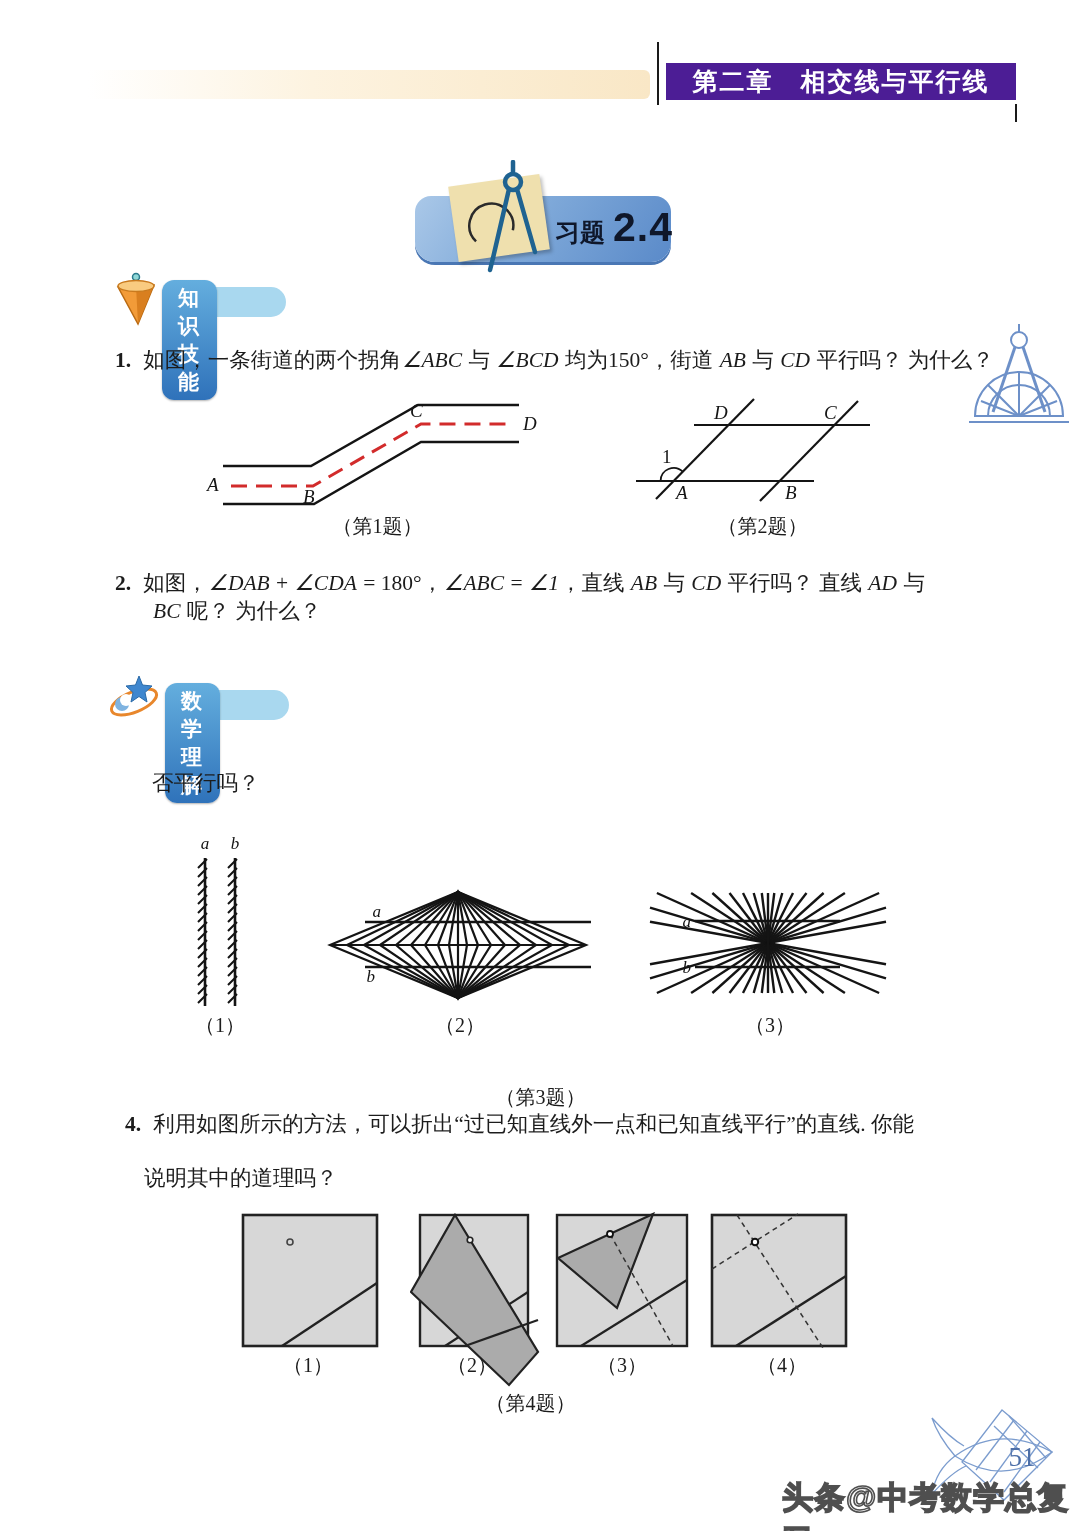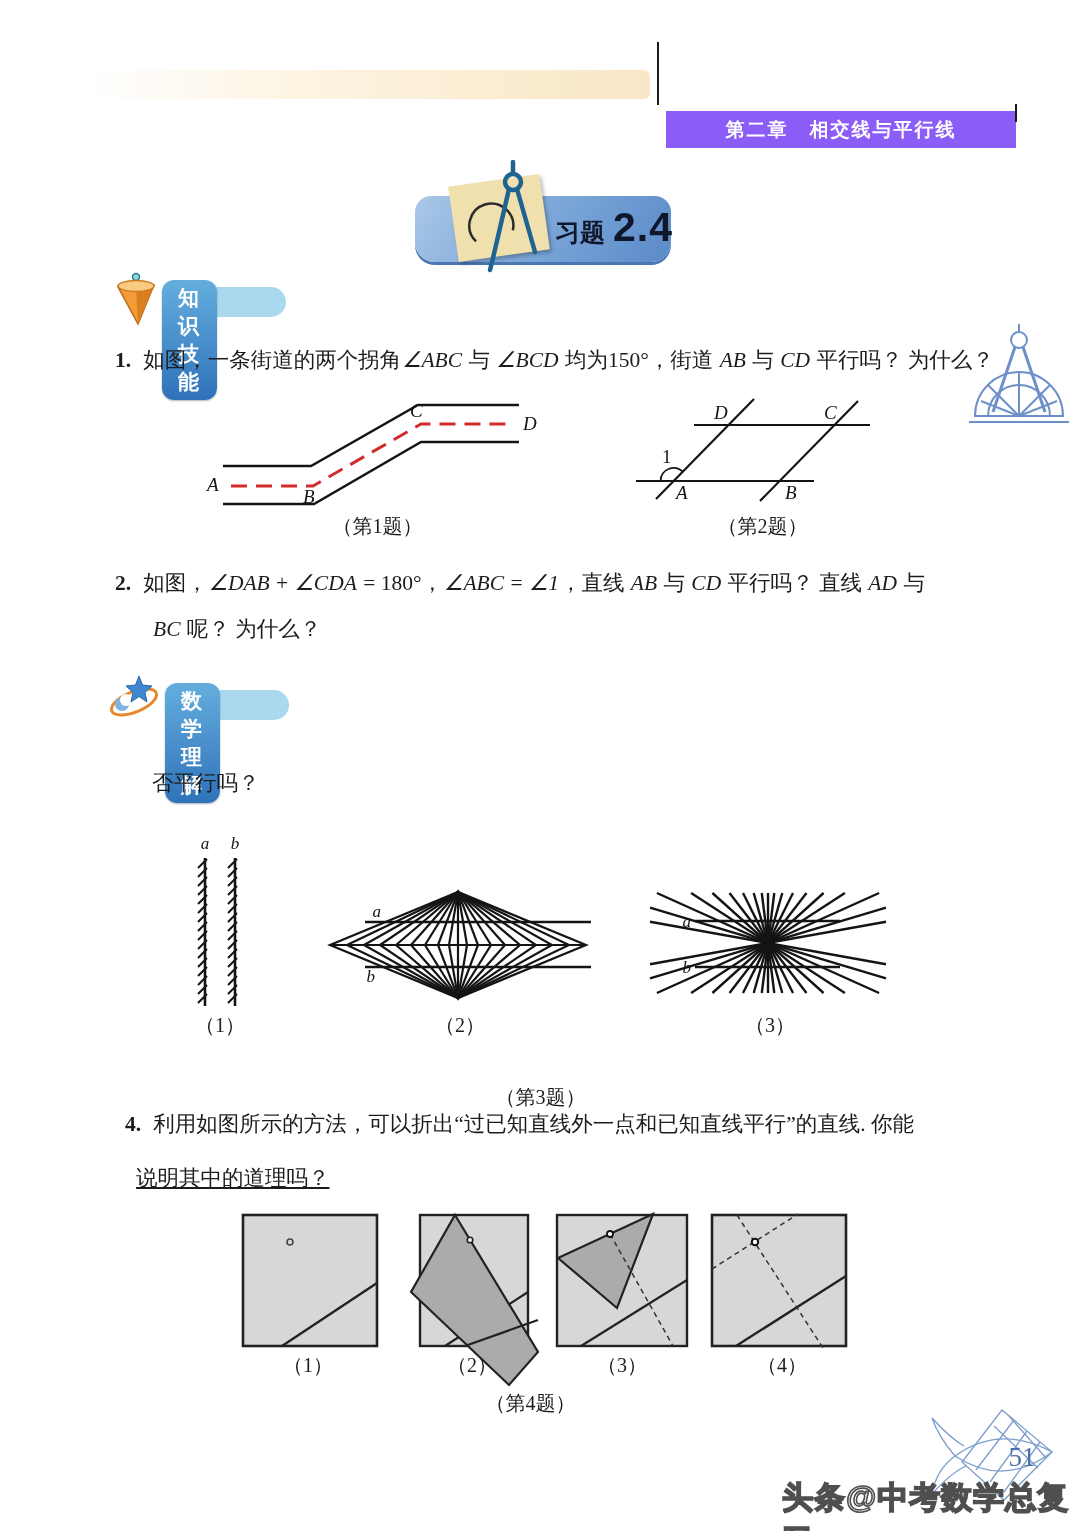--- a/index.html
+++ b/index.html
@@ -5,23 +5,23 @@
   html,body{margin:0;padding:0;background:#e9e9e9;}
   #page{position:relative;width:1080px;height:1531px;background:#ffffff;overflow:hidden;
         font-family:"Liberation Serif",serif;color:#1c1c1c;}
   .abs{position:absolute;}
 
   
   .cream-bar{left:88px;top:70px;width:562px;height:29px;
     background:linear-gradient(90deg,#ffffff 0%,#fdf3e0 40%,#f9e7c6 100%);
     border-radius:2px 6px 6px 2px;}
   .vline{background:#1a1a1a;width:2px;}
-  .banner{left:666px;top:63px;width:350px;height:37px;background:#8b5cf6;
-    color:#fff;font-family:"Liberation Sans",sans-serif;font-size:19px;font-weight:bold;
-    letter-spacing:2px;line-height:37px;text-align:center;margin-top:48px;}
+  .banner{left:666px;top:63px;width:350px;height:37px;background:#4c1d95;
+    color:#fff;font-family:"Liberation Sans",sans-serif;font-size:25px;font-weight:bold;
+    letter-spacing:2px;line-height:37px;text-align:center;}
 
   
   .ex-badge{left:413px;top:168px;width:262px;height:112px;}
   .ex-rect{left:2px;top:28px;width:256px;height:66px;border-radius:16px 16px 20px 20px;
     background:linear-gradient(125deg,#aac8e8 0%,#7fa9d9 45%,#5a8ac9 100%);
     box-shadow:0 3px 0 #4a77b4;}
   .ex-note{left:40px;top:12px;width:92px;height:76px;background:#efe0ae;
     transform:rotate(-8deg);box-shadow:2px 3px 4px rgba(0,0,0,.25);}
   .ex-text{left:142px;top:36px;display:flex;align-items:baseline;color:#0f172a;
     font-family:"Liberation Sans",sans-serif;font-weight:bold;}
@@ -145,21 +145,21 @@
       <text x="46" y="104">A</text>
       <text x="155" y="104">B</text>
       <text x="32" y="68" font-style="normal">1</text>
     </g>
   </svg>
   <div class="abs cap" style="left:680px;top:513px;width:165px;font-family:Liberation Serif, serif;">（第2题）</div>
 
   <div class="abs prob" style="left:115px;top:568px;">
     <span class="pnum">2.</span><span><span>如图，</span><span class="mv">∠DAB</span><span> + </span><span class="mv">∠CDA</span><span> = 180°，</span><span class="mv">∠ABC</span><span> = </span><span class="mv">∠1</span><span>，直线 </span><span class="mv">AB</span><span> 与 </span><span class="mv">CD</span><span> 平行吗？ 直线 </span><span class="mv">AD</span><span> 与</span></span>
   </div>
-  <div class="abs prob" style="left:152px;top:614px;">
+  <div class="abs prob" style="left:152px;top:596px;">
     <span><span class="mv">BC</span><span> 呢？ 为什么？</span></span>
   </div>
 
   <svg class="abs" style="left:106px;top:674px;" width="56" height="50" viewBox="0 0 56 50">
     <ellipse cx="28" cy="28" rx="24" ry="10" fill="none" stroke="#e8872c" stroke-width="3" transform="rotate(-22 28 28)"></ellipse>
     <circle cx="16" cy="30" r="7" fill="#7fb3e0"></circle>
     <circle cx="20" cy="26" r="6" fill="#ffffff"></circle>
     <polygon points="33,2 36.5,11 46,12 39,18.5 41,28 33,22.5 25,28 27,18.5 20,12 29.5,11" fill="#3f87cf" stroke="#2a6aa8" stroke-width="1"></polygon>
   </svg>
   <div class="abs pill-wrap" style="left:165px;top:683px;">
@@ -237,21 +237,21 @@
       <text x="43" y="103">b</text>
     </g>
   </svg>
   <div class="abs cap" style="left:720px;top:1012px;width:100px;">（3）</div>
 
   <div class="abs cap" style="left:458px;top:1084px;width:165px;">（第3题）</div>
 
   <div class="abs prob" style="left:115px;top:1109px;margin-left:10px;">
     <span class="pnum">4.</span><span><span>利用如图所示的方法，可以折出“过已知直线外一点和已知直线平行”的直线. 你能</span></span>
   </div>
-  <div class="abs prob" style="left:136px;top:1163px;text-decoration:underline;">
+  <div class="abs prob" style="left:144px;top:1163px;">
     <span><span>说明其中的道理吗？</span></span>
   </div>
 
   <svg class="abs" style="left:240px;top:1212px;" width="140" height="140" viewBox="0 0 140 140">
     <rect x="3" y="3" width="134" height="131" fill="#d7d7d7" stroke="#222" stroke-width="2.6"></rect>
     <line x1="42" y1="134" x2="137" y2="71" stroke="#222" stroke-width="2.4"></line>
     <circle cx="50" cy="30" r="3" fill="#d7d7d7" stroke="#444" stroke-width="1.6"></circle>
   </svg>
 
   <svg class="abs" style="left:410px;top:1212px;" width="135" height="178" viewBox="0 0 135 178">

